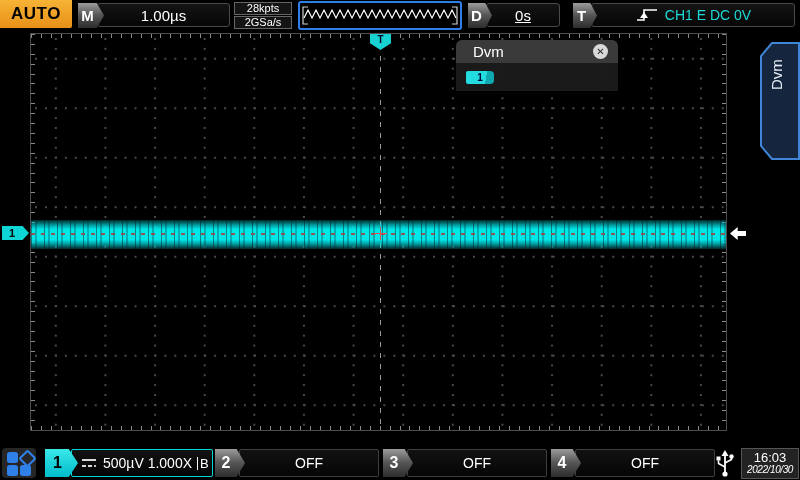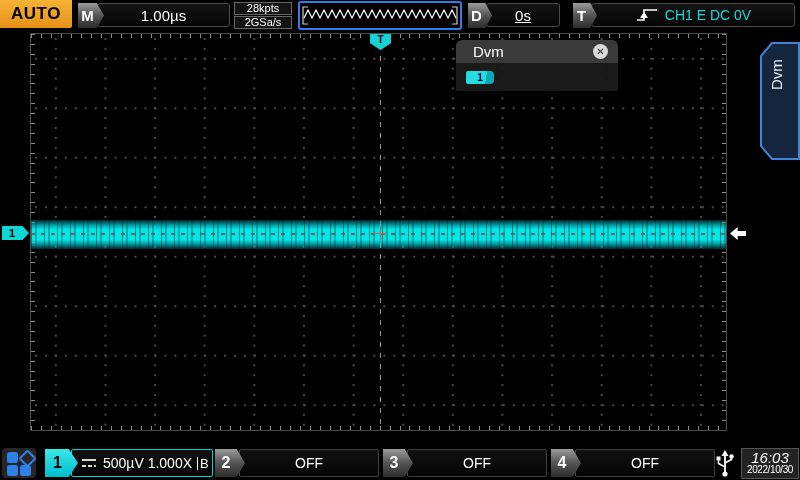--- a/index.html
+++ b/index.html
@@ -81,22 +81,22 @@
     font-weight:bold;font-size:16px;z-index:3;}
   .ch-badge.gray{background:linear-gradient(180deg,#9c9c9c,#565656 48%,#2d2d2d);color:#fff;}
   .ch-badge.cyan{background:linear-gradient(180deg,#3ae8e8,#00bccc);color:#000;width:33px;}
   .ch-box{top:2px;height:28px;background:linear-gradient(180deg,#121212,#050505);border:1px solid #3f3f3f;
     border-radius:2px;box-sizing:border-box;display:flex;align-items:center;justify-content:center;
     font-size:14px;z-index:2;}
   .ch-box.active{border:1px solid #00d6d6;justify-content:flex-start;padding-left:8px;gap:5px;}
   .bw-b{border-left:1.5px solid #fff;padding-left:2px;font-size:13px;line-height:13px;}
   .clock{left:741px;top:1px;width:58px;height:31px;background:#232323;border:1px solid #555;
     box-sizing:border-box;display:flex;flex-direction:column;align-items:center;justify-content:center;}
-  .clock .t{font-size:15px;line-height:12px;font-style:italic;}
-  .clock .d{font-size:10px;line-height:12px;letter-spacing:-.4px;}
+  .clock .t{font-size:13px;line-height:12px;}
+  .clock .d{font-size:10px;line-height:12px;letter-spacing:-.4px;font-style:italic;}
 </style>
 </head>
 <body>
 
 <div class="abs auto-btn">AUTO</div>
 
 <div class="abs badge" style="left:78px;top:3px;width:26px;">M</div>
 <div class="abs vbox" style="left:97px;top:3px;width:133px;">1.00µs</div>
 
 <div class="abs" style="left:234px;top:2px;">

